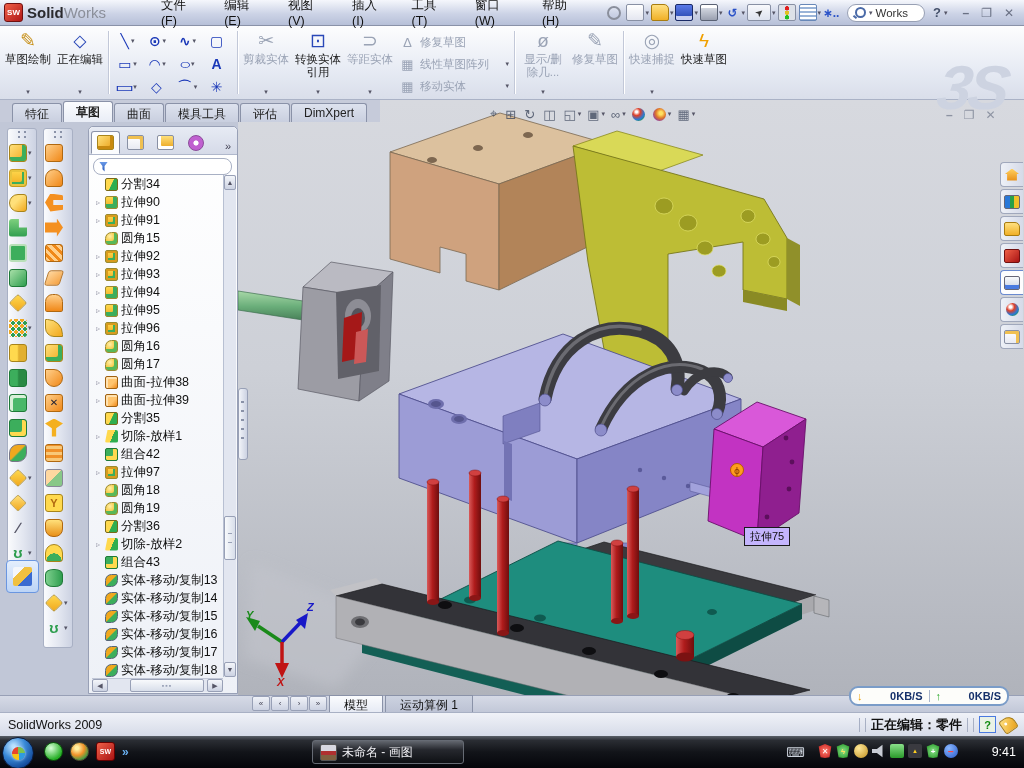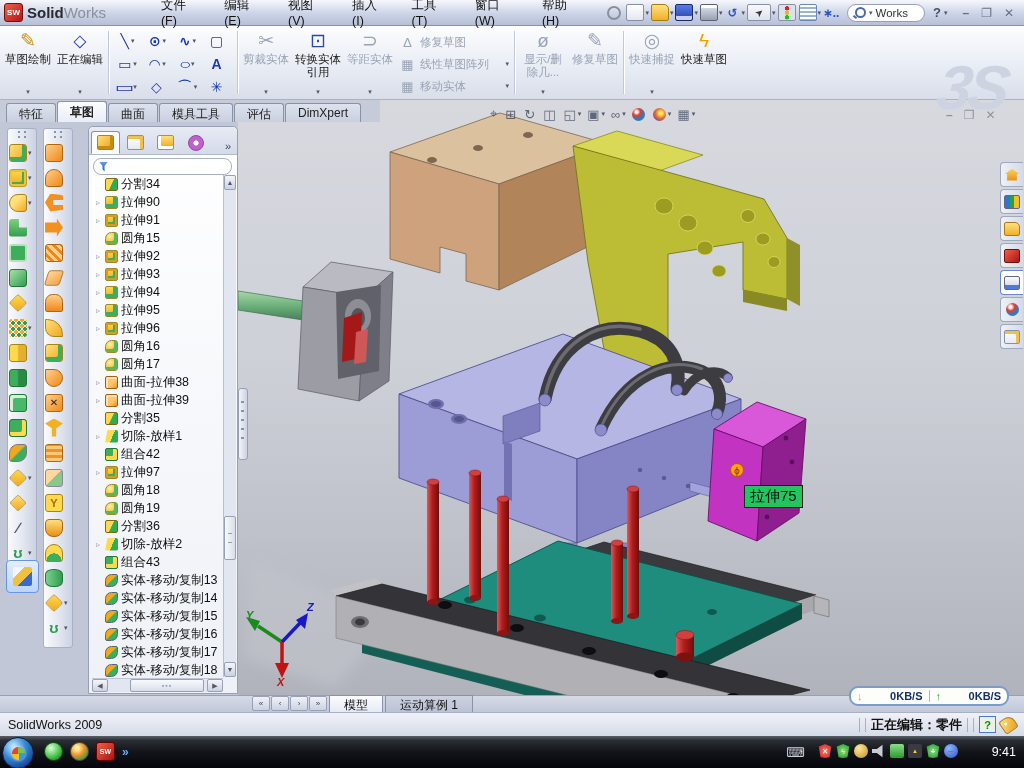--- a/index.html
+++ b/index.html
@@ -57,21 +57,21 @@
   .ecell .g{color:#1a38b8;font-size:14px;font-weight:bold}
   .ecell .oval{display:inline-block;transform:scaleX(1.45)}
   .srows{display:flex;flex-direction:column;justify-content:flex-start;padding-top:4px;width:116px}
   .srow{display:flex;align-items:center;gap:5px;height:22px;font-size:11.5px;color:#9aa3b5;padding-left:4px}
   .srow .sic{font-size:13px;width:15px;text-align:center}
   .srow .caret{margin-left:auto;margin-right:2px}
   .watermark{position:absolute;right:18px;top:26px;font-size:62px;font-style:italic;font-weight:bold;
     color:#cdd3e1;transform:skewX(-8deg);letter-spacing:-4px;z-index:0}
   
   .ctabs{position:absolute;top:100px;left:0;width:380px;height:22px;z-index:40;
-    background:#c6cbda;display:flex;align-items:flex-end;padding-left:6px;box-sizing:border-box}
+    background:#c6cbda;display:flex;align-items:flex-end;padding-left:12px;box-sizing:border-box}
   .ctab{padding:2px 12px 1px;font-size:12px;color:#222;border:1px solid #8a92a8;border-bottom:none;
     background:linear-gradient(#dde2ee,#c9cfdf);margin-right:1px;border-radius:3px 3px 0 0;height:15px;white-space:nowrap}
   .ctab.active{background:linear-gradient(#fbfcfe,#e9edf6);font-weight:bold;height:17px}
   
   .leftstrip{position:absolute;left:0;top:122px;width:238px;height:573px;background:#c1c7d7;z-index:10}
   .ltb{position:absolute;width:28px;background:linear-gradient(90deg,#fafbfd,#e2e6f0 55%,#ccd2e2);
     border:1px solid #a8b0c4;border-radius:3px;z-index:20;display:flex;flex-direction:column;align-items:center}
   .grip{width:4px;height:7px;border-left:2px dotted #8a92a8;border-right:2px dotted #8a92a8;margin:2px 0 2px}
   .ltb-item{height:25px;display:flex;align-items:center;justify-content:center;gap:1px;width:100%}
   .tbi{width:18px;height:18px;border-radius:3px;display:flex;align-items:center;justify-content:center;
@@ -166,22 +166,22 @@
     background:repeating-linear-gradient(#8a92a8 0 2px,rgba(0,0,0,0) 2px 9px)}
   
   .viewport{position:absolute;left:238px;top:100px;width:786px;height:595px;z-index:5;overflow:hidden;
     background:linear-gradient(#d7d9df 0%,#cdd0d7 45%,#b0b3bb 100%)}
   .headsup{position:absolute;left:490px;top:106px;z-index:30;display:flex;align-items:center;gap:5px}
   .hicon{display:flex;align-items:center;gap:1px;color:rgba(62,72,94,.78);font-size:13px}
   .hball1{width:13px;height:13px;border-radius:50%;background:radial-gradient(circle at 35% 30%,#fff 8%,#e04028 30%,#2878d8 62%,#28a028 90%)}
   .hball2{width:13px;height:13px;border-radius:50%;background:radial-gradient(circle at 60% 40%,#ffe060 15%,#e07828 45%,#8838a8 80%)}
   .doc-ctl{position:absolute;left:946px;top:108px;z-index:30;display:flex;gap:11px}
   .doc-ctl span{color:#8d93a2;font-size:12px;font-weight:bold}
-  .tooltip{position:absolute;left:744px;top:485px;z-index:35;background:#22c55e;border:1px solid #1a1a1a;
-    font-size:15px;padding:1px 5px;white-space:nowrap}
+  .tooltip{position:absolute;left:744px;top:527px;z-index:35;background:#c4b5fd;border:1px solid #1a1a1a;
+    font-size:11px;padding:1px 5px;white-space:nowrap}
   .triad-lbl{position:absolute;z-index:30;font-size:11px;font-weight:bold;font-style:italic}
   .netwidget{position:absolute;left:849px;top:686px;width:160px;height:20px;z-index:65;background:#fdfdfa;
     border:2px solid #7a9cc8;border-radius:9px;display:flex;align-items:center;font-size:11px;font-weight:bold;
     color:#15306a;padding:0 6px;box-sizing:border-box;gap:3px}
   .netwidget .dn{color:#f0a000;font-size:11px}
   .netwidget .up{color:#2aa82a;font-size:11px}
   .netwidget .val{flex:1;text-align:right}
   .netwidget .div{width:1px;height:12px;background:#aab6cc;margin:0 3px}
   
   .taskpane{position:absolute;right:1px;top:162px;z-index:30;display:flex;flex-direction:column;gap:2px}
@@ -1218,20 +1218,24 @@
 <div class="taskbar">
   <div class="orb">
       <span class="flag"></span>
     </div>
   <div class="qlaunch">
     <span class="ql ql-grn"></span>
     <span class="ql ql-ball"></span>
     <span class="ql ql-sw">SW</span>
     <span class="ql-more">»</span>
   </div>
+  <div class="taskbtn idle" style="left:312px;width:152px">
+    <span class="tk-paint"></span>
+    <span>未命名 - 画图</span>
+  </div>
   <span class="kbd">⌨</span>
   <div class="tray">
 
       <span class="tr tr-red">✕</span>
 
       <span class="tr tr-grn">ϟ</span>
 
       <span class="tr tr-gold"></span>
 
       <span class="tr tr-spk"></span>

